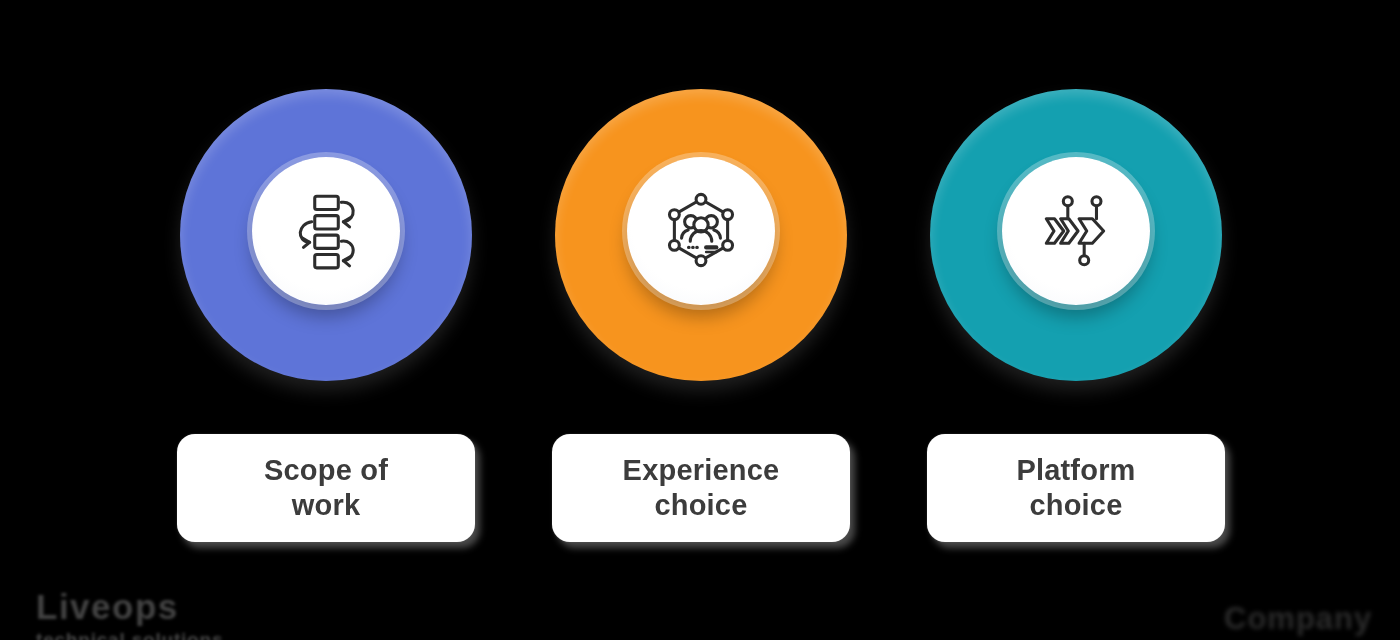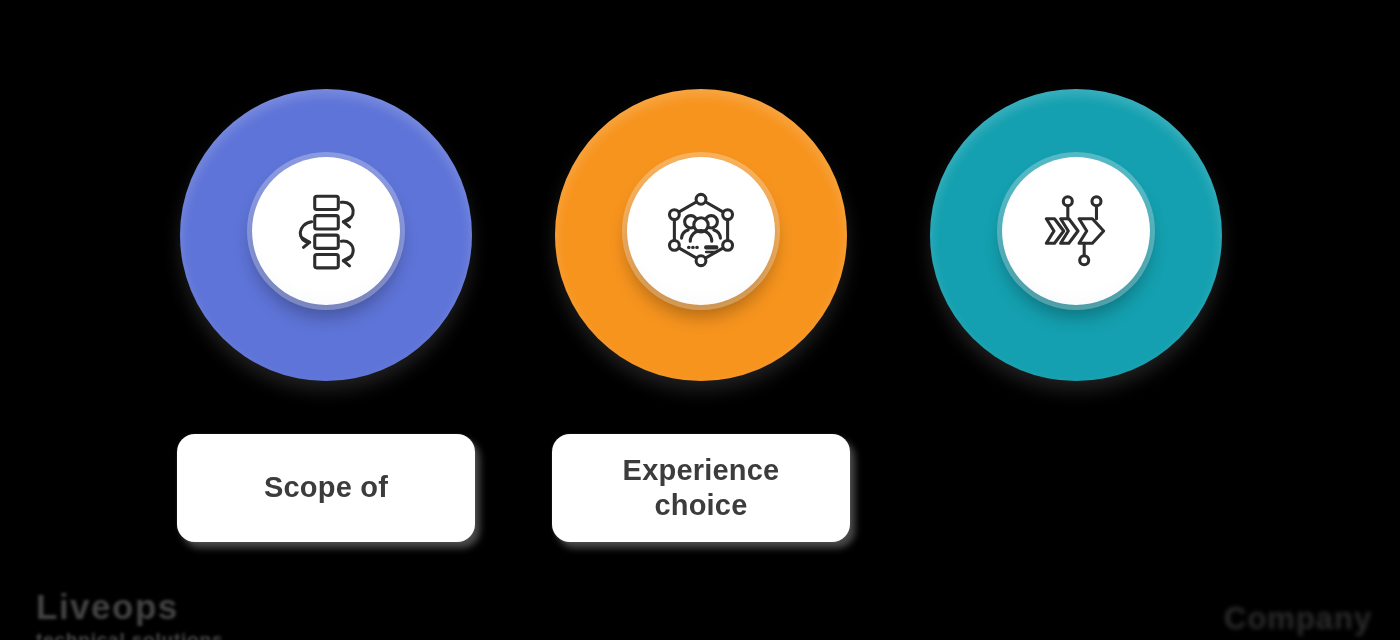--- a/index.html
+++ b/index.html
@@ -62,20 +62,21 @@
         <path d="M59 33 L66 29 M59 33 L65 38"></path>
         <path d="M28 33 C14 35 13 52 26 53"></path>
         <path d="M26 53 L19 49 M26 53 L20 58"></path>
         <path d="M57 52 C71 50 73 69 59 71"></path>
         <path d="M59 71 L66 67 M59 71 L65 76"></path>
       </svg>
     </div>
     <div class="label-card">
       <div class="label-text">
         <div>Scope of</div>
+        <div>work</div>
       </div>
     </div>
   </div>
 
   <div class="step step-2">
     <div class="outer-circle" style="background: rgb(247, 148, 30);"></div>
     <div class="inner-circle">
       <svg class="icon-svg" width="86" height="86" viewBox="0 0 84 84" fill="none" stroke="#2d2d2d" stroke-width="3" stroke-linecap="round" stroke-linejoin="round">
         <path d="M42 11 L68 26 L68 56 L42 71 L16 56 L16 26 Z"></path>
         <circle cx="42" cy="11" r="4.8" fill="#ffffff"></circle>
@@ -111,19 +112,25 @@
         <path d="M27 30 H35 L44 42 L35 54 H27 L34.5 42 Z"></path>
         <path d="M45 30 H58 L69 42 L58 54 H45 L52.5 42 Z"></path>
         <circle cx="34" cy="13" r="4.4" fill="#ffffff"></circle>
         <path d="M34 17.5 V30"></path>
         <circle cx="62" cy="13" r="4.4" fill="#ffffff"></circle>
         <path d="M62 17.5 V30"></path>
         <circle cx="50" cy="70.5" r="4.4" fill="#ffffff"></circle>
         <path d="M50 54 V66"></path>
       </svg>
     </div>
+    <div class="label-card">
+      <div class="label-text">
+        <div>Platform</div>
+        <div>choice</div>
+      </div>
+    </div>
   </div>
 
   <div class="wm-left-title">Liveops</div>
   <div class="wm-left-sub">technical solutions</div>
   <div class="wm-right">Company</div>
 
 </div>
 
 </body></html>

